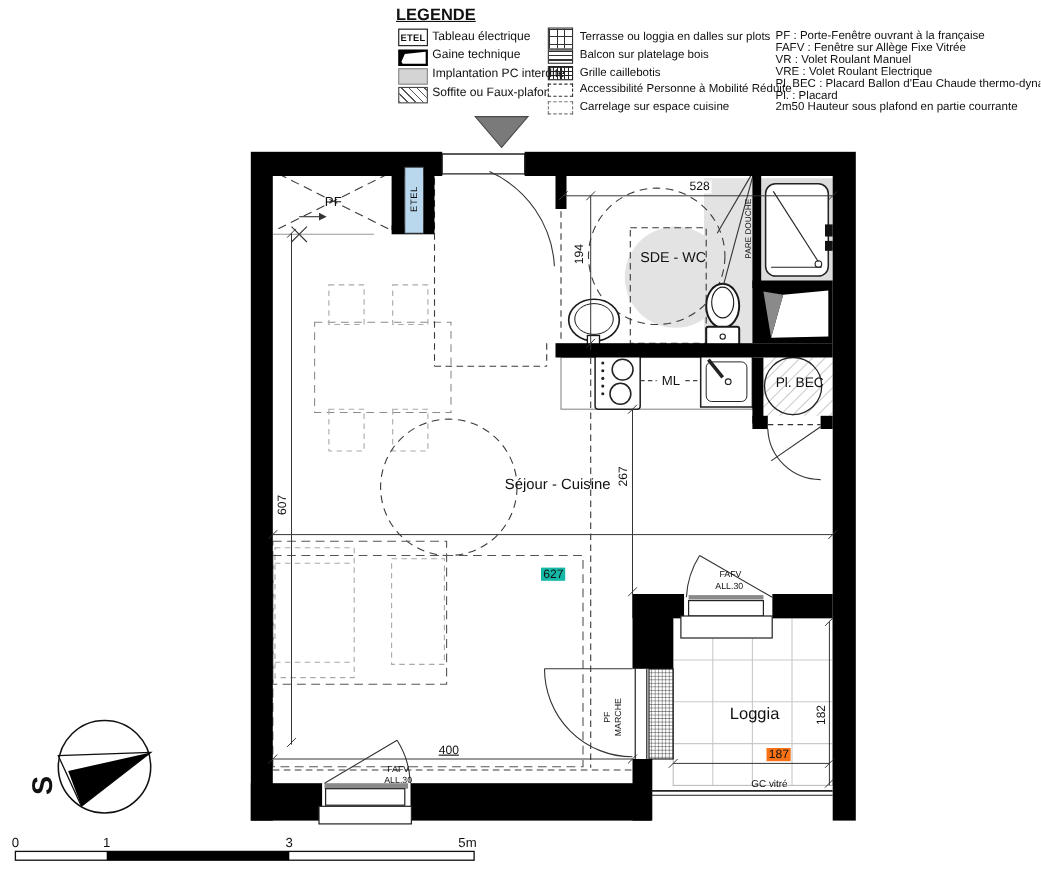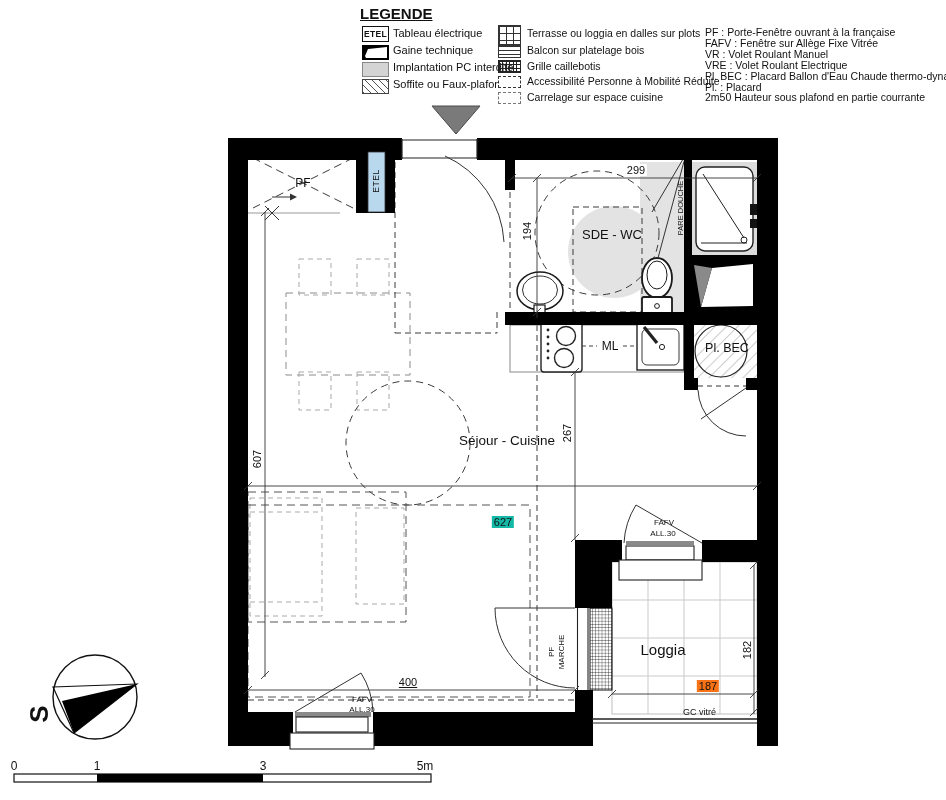--- a/index.html
+++ b/index.html
@@ -304,24 +304,24 @@
     <div>2m50 Hauteur sous plafond en partie courrante</div>
   </div>
 
   <div class="hl" style="left:303px;top:183px;font-size:12px;">PF</div>
   <div class="vl" style="left:376px;top:181px;font-size:8.5px;letter-spacing:.5px;">ETEL</div>
   <div class="hl" style="left:612px;top:234px;font-size:13px;">SDE - WC</div>
   <div class="vl" style="left:680px;top:208px;font-size:7.5px;">PARE DOUCHE</div>
   <div class="hl" style="left:610px;top:346px;font-size:12px;background:#fff;padding:0 2px;">ML</div>
   <div class="hl" style="left:727px;top:348px;font-size:12.5px;">Pl. BEC</div>
   <div class="hl" style="left:507px;top:440px;font-size:13.5px;">Séjour - Cuisine</div>
-  <div class="hl" style="left:663px;top:649px;font-size:15px;">Loggia</div>
+  <div class="hl" style="left:686px;top:649px;font-size:15px;">Loggia</div>
   <div class="hl" style="left:684px;top:712px;font-size:9px;padding-left:31px;">GC vitré</div>
 
-  <div class="hl" style="left:636px;top:170px;font-size:11px;background:#fff;padding:0 2px;">299</div>
+  <div class="hl" style="left:636px;top:170px;font-size:11px;background:#fff;padding:0 2px;">528</div>
   <div class="vl" style="left:527px;top:231px;font-size:11px;">194</div>
   <div class="vl" style="left:567px;top:433px;font-size:11px;">267</div>
   <div class="hl" style="left:503px;top:478px;font-size:11px;background:#14b8a6;padding:0 2px;margin-top:44px;">627</div>
   <div class="vl" style="left:257px;top:459px;font-size:11px;background:#fff;">607</div>
   <div class="hl" style="left:408px;top:682px;font-size:11px;background:#fff;padding:0 2px;text-decoration:underline;">400</div>
   <div class="hl" style="left:684px;top:686px;font-size:11px;background:#f97316;padding:0 2px;margin-left:24px;">187</div>
   <div class="vl" style="left:747px;top:650px;font-size:11px;background:#fff;">182</div>
 
   <div class="hl" style="left:362px;top:699px;font-size:8px;">FAFV</div>
   <div class="hl" style="left:362px;top:709px;font-size:8px;">ALL.30</div>

